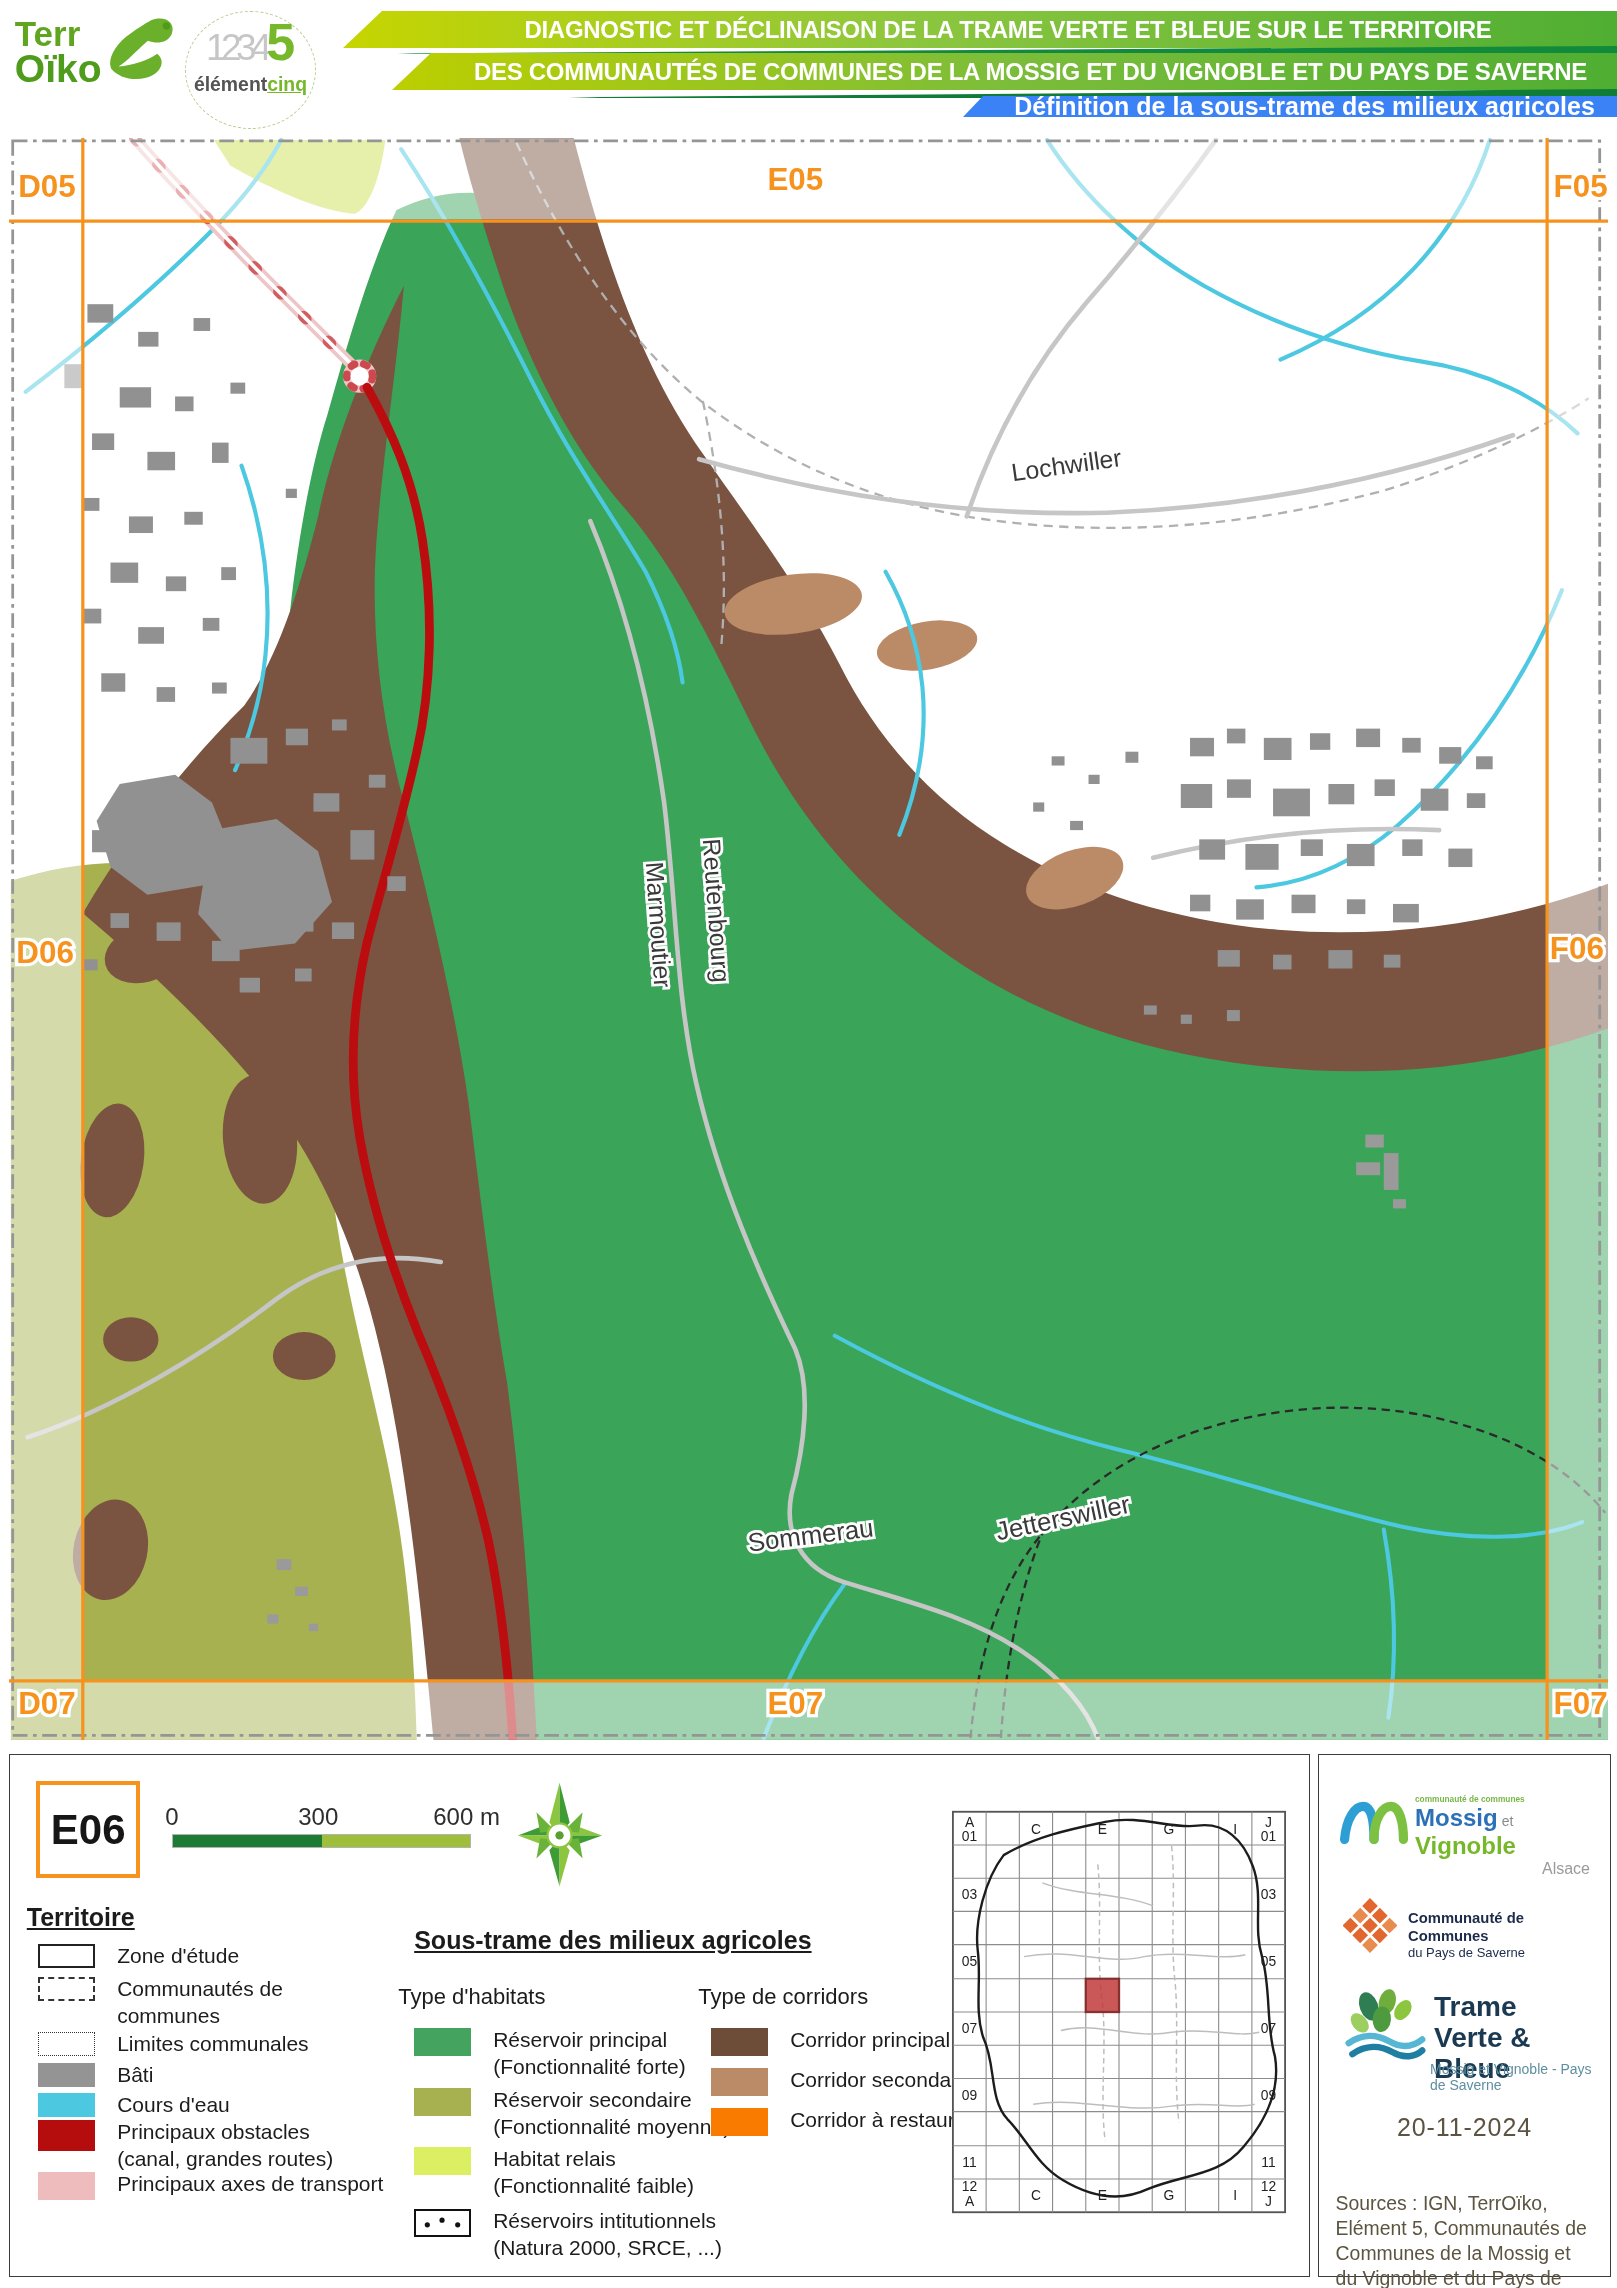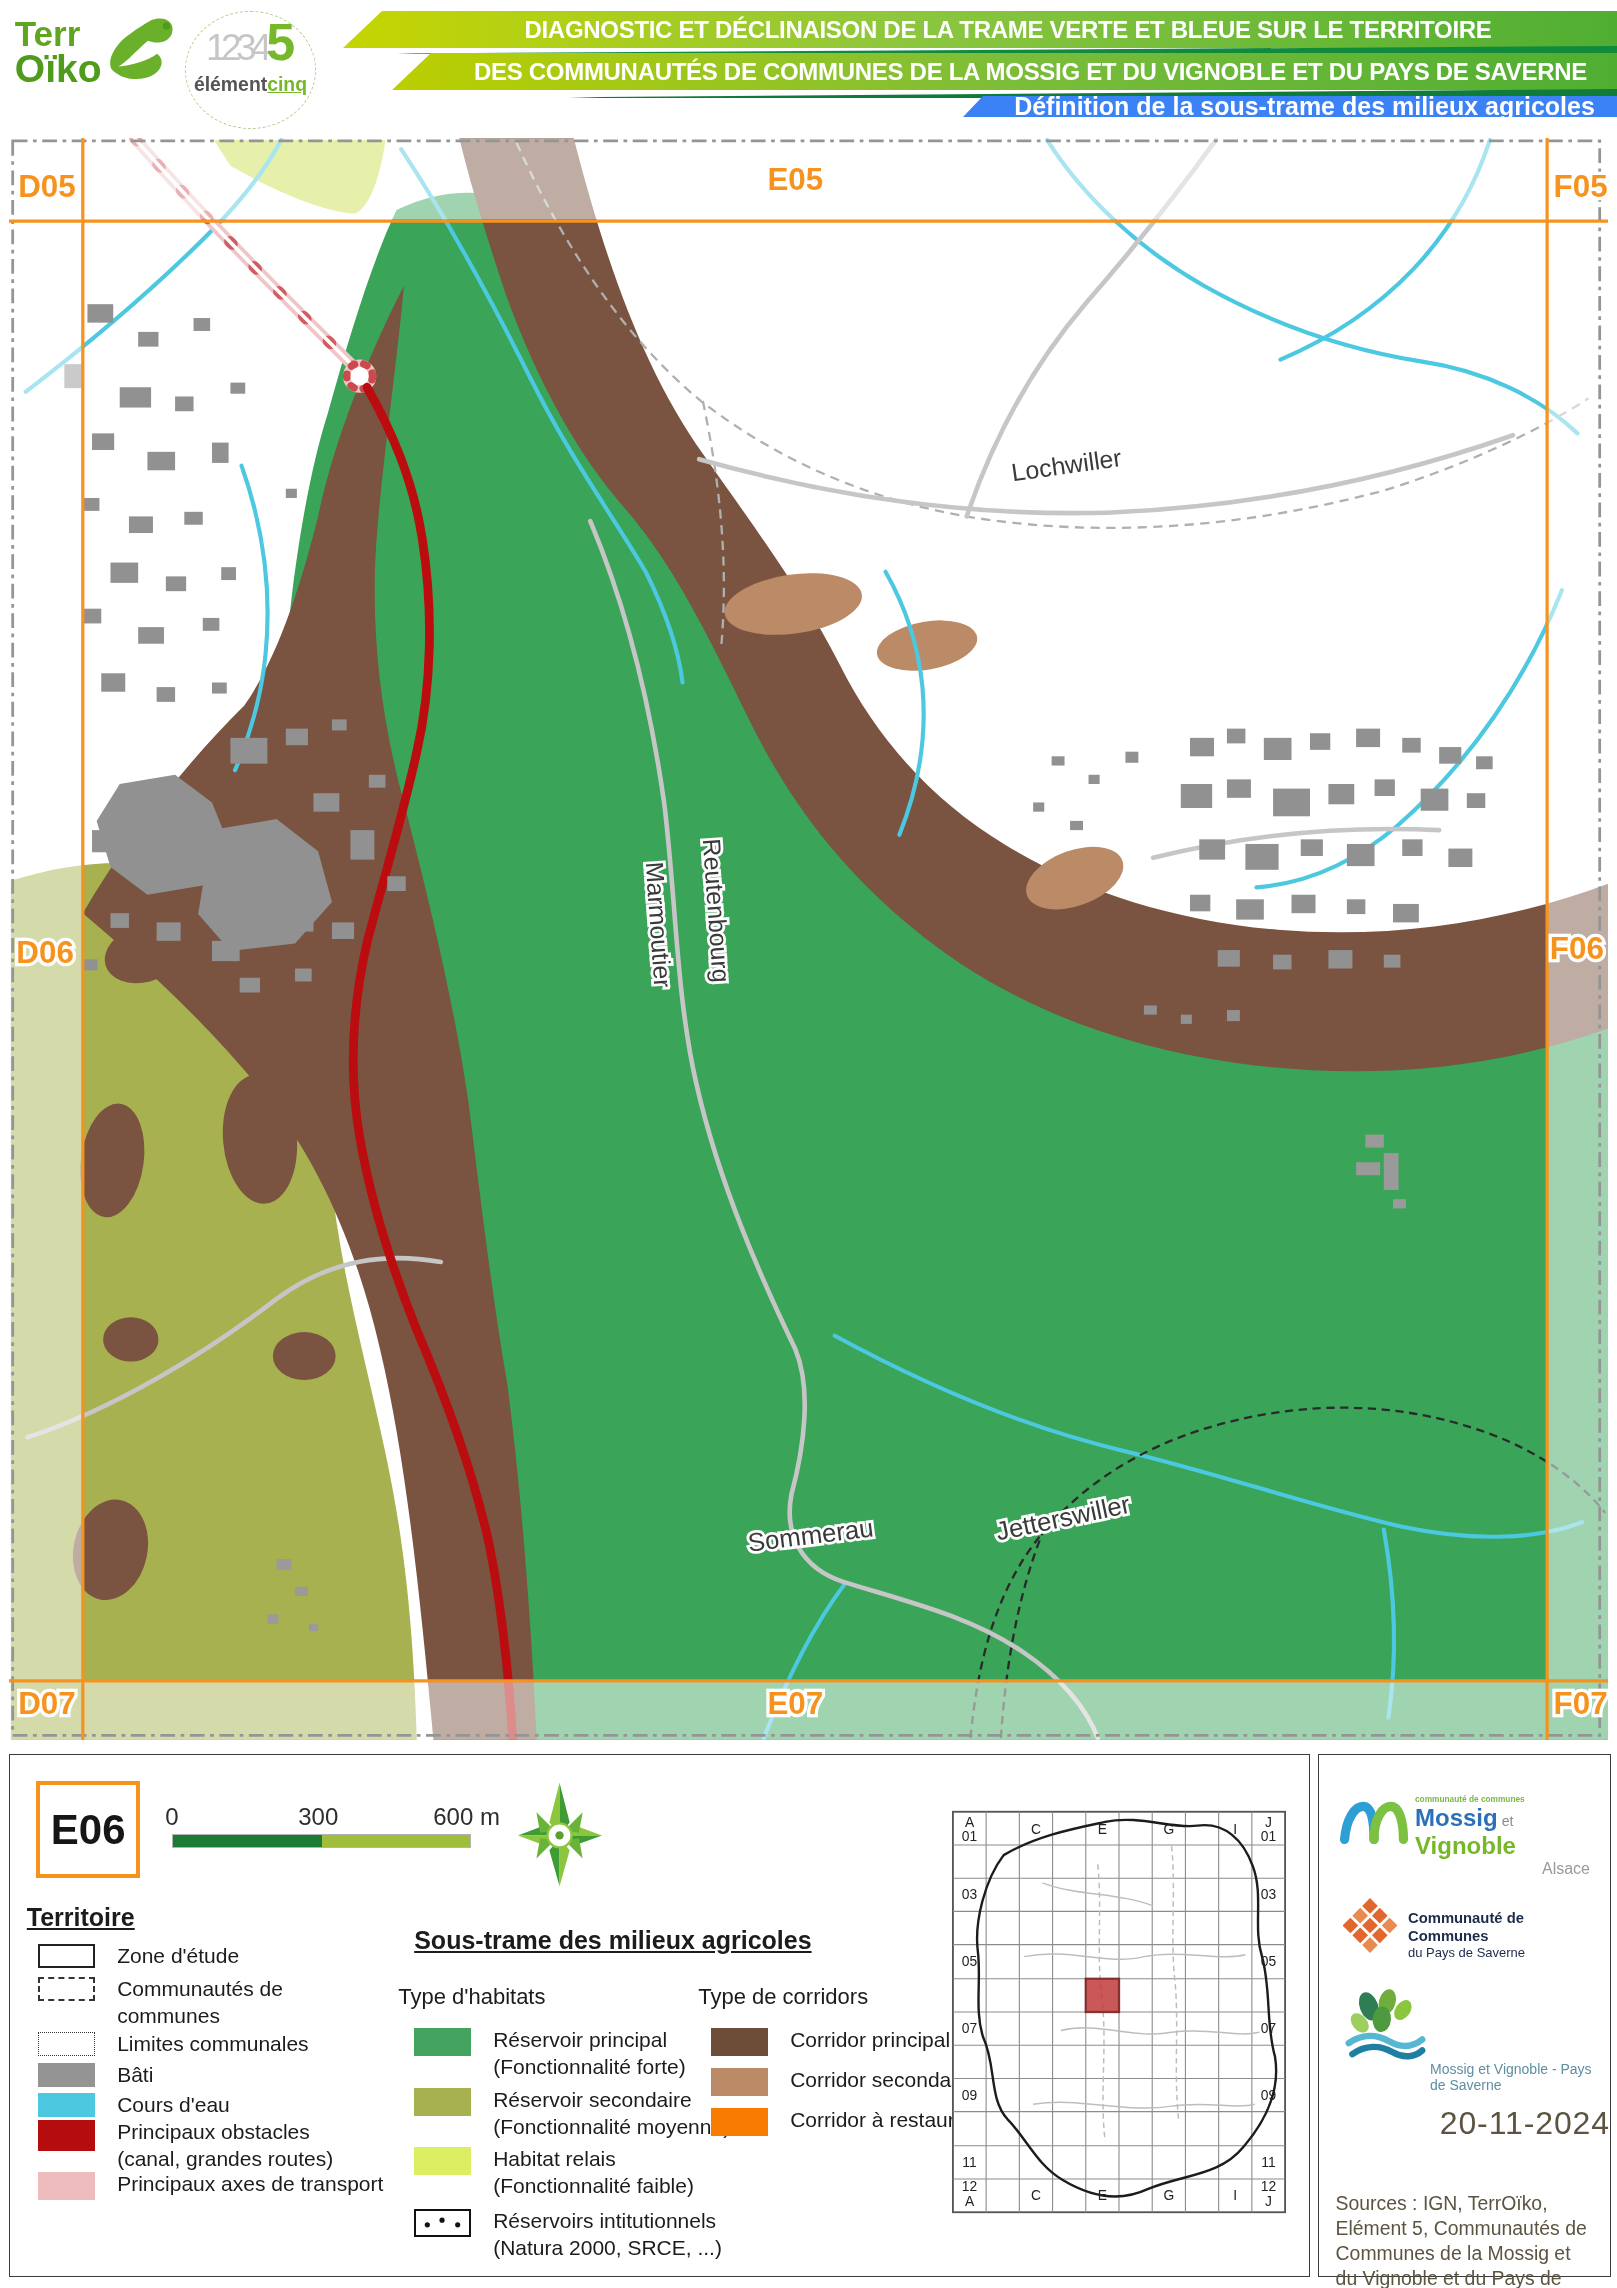--- a/index.html
+++ b/index.html
@@ -524,19 +524,23 @@
     <svg width="88" height="79" viewBox="0 0 95 86">
       <ellipse cx="30" cy="20" rx="10" ry="16" transform="rotate(-20 30 20)" fill="#2f7d52"></ellipse>
       <ellipse cx="50" cy="15" rx="9" ry="14" transform="rotate(15 50 15)" fill="#6fae3c"></ellipse>
       <ellipse cx="67" cy="24" rx="8" ry="12" transform="rotate(35 67 24)" fill="#8cc63f"></ellipse>
       <ellipse cx="20" cy="38" rx="8" ry="12" transform="rotate(-40 20 38)" fill="#9ccf5f"></ellipse>
       <ellipse cx="44" cy="34" rx="10" ry="14" transform="rotate(5 44 34)" fill="#4e9a3e"></ellipse>
       <path d="M8,60 C22,50 38,50 52,58 C66,66 78,64 88,56" stroke="#55b7d4" stroke-width="7" fill="none" stroke-linecap="round"></path>
       <path d="M12,72 C26,62 42,62 56,70 C68,77 80,75 88,68" stroke="#1f7fa3" stroke-width="7" fill="none" stroke-linecap="round"></path>
     </svg>
   </div>
+  <div class="abs" style="left:115px;top:236px;width:166px">
+    <div class="tvb-l">Trame</div>
+    <div class="tvb-l">Verte &amp; Bleue</div>
+  </div>
   <div class="abs tvb-sub" style="left:111px;top:306px;width:175px">Mossig et Vignoble - Pays de Saverne</div>
 
-  <div class="abs cred-text" style="left:0;top:350px;width:100%;text-align:right;font-size:32px;letter-spacing:0.9px">20-11-2024</div>
+  <div class="abs cred-text" style="left:0;top:358px;width:100%;text-align:center;font-size:25px;letter-spacing:0.9px">20-11-2024</div>
 
   <div class="abs cred-text" style="left:16.6px;top:436px;width:258px;font-size:19.4px;line-height:25px">Sources : IGN, TerrOïko, Elément 5, Communautés de Communes de la Mossig et du Vignoble et du Pays de Saverne</div>
 </div>
 
 
 </body></html>

